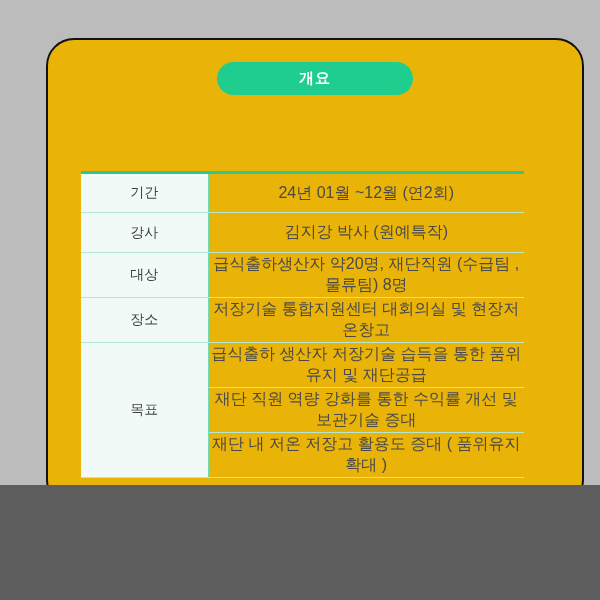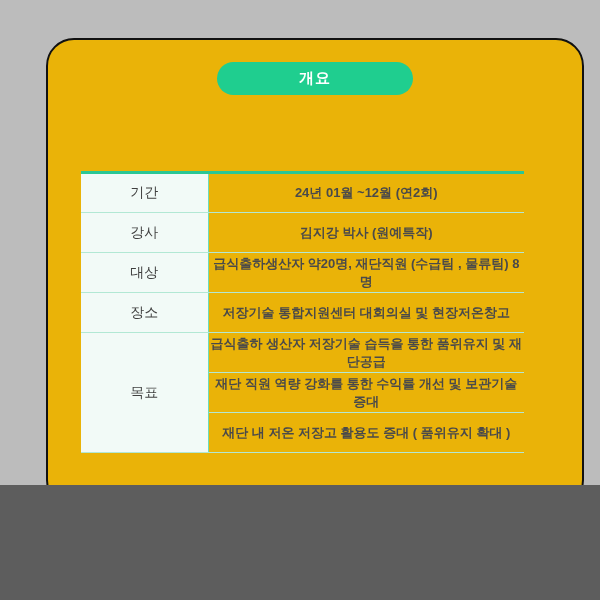--- a/index.html
+++ b/index.html
@@ -43,21 +43,21 @@
   }
   table.overview td{
     height:40px;box-sizing:border-box;text-align:center;vertical-align:middle;
     border-bottom:1px solid var(--h-line);
   }
   td.label{
     width:127px;background:var(--label-bg);
     border-right:1.5px solid var(--v-line);
     color:#3f3f3f;font-size:14px;font-weight:500;
   }
-  td.value{color:#4a4a4a;font-size:13px;font-weight:700;}
+  td.value{color:#4a4a4a;font-size:16px;font-weight:400;}
 </style>
 </head>
 <body>
 
 <div class="page">
   <div class="card">
 
     <div class="badge">
       <span>개요</span>
     </div>

